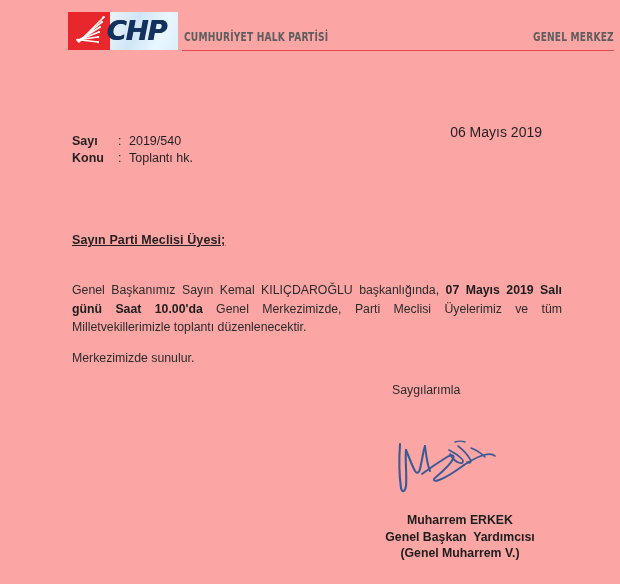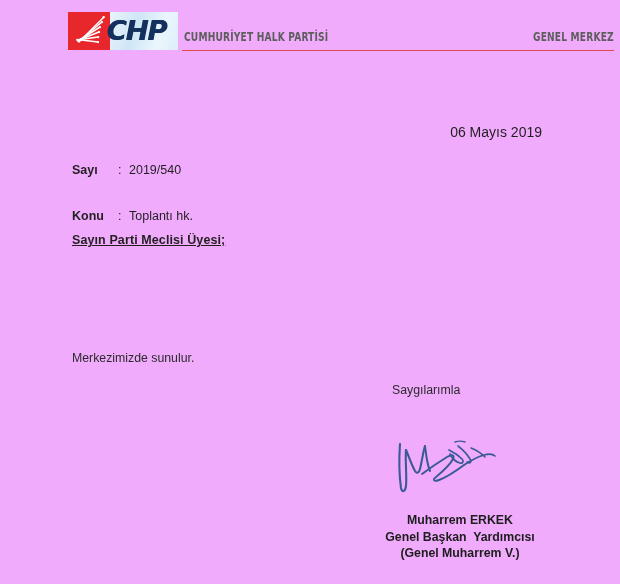--- a/index.html
+++ b/index.html
@@ -12,21 +12,21 @@
     height: 584px;
     position: relative;
     font-family: "Liberation Sans", sans-serif;
     color: #231f20;
     overflow: hidden;
   }
 
   .page {
     position: absolute;
     inset: 0;
-    background: #f0abfc;
+    background: #fca5a5;
   }
 
   
   .letterhead {
     position: absolute;
     left: 0;
     top: 0;
     width: 620px;
     height: 62px;
   }
@@ -120,21 +120,20 @@
   .meta {
     position: absolute;
     left: 72px;
     top: 133px;
     font-size: 12.5px;
     line-height: 17px;
   }
   .meta-row {
     display: flex;
     white-space: nowrap;
-    margin-top: 29px;
   }
   .meta-label {
     font-weight: bold;
     width: 46px;
     display: inline-block;
   }
   .meta-colon {
     width: 11px;
     display: inline-block;
   }
@@ -260,20 +259,21 @@
       <span class="meta-label">Konu</span>
       <span class="meta-colon">:</span>
       <span class="meta-value">Toplantı hk.</span>
     </div>
   </div>
 
   <div class="doc-date">06 Mayıs 2019</div>
 
   <div class="salutation">Sayın Parti Meclisi Üyesi;</div>
 
+  <p class="body-par"><span>Genel Başkanımız Sayın Kemal KILIÇDAROĞLU başkanlığında, </span><b>07 Mayıs 2019 Salı günü Saat 10.00'da</b><span> Genel Merkezimizde, Parti Meclisi Üyelerimiz ve tüm Milletvekillerimizle toplantı düzenlenecektir.</span></p>
 
   <div class="closing-note">Merkezimizde sunulur.</div>
   <div class="regards">Saygılarımla</div>
 
   <div class="signature">
     <svg viewBox="0 0 110 72">
       <g fill="none" stroke="#3a5a96" stroke-linecap="round" stroke-linejoin="round">
         <path d="M8 20 C7 34, 7 50, 9 64 C10 69, 13 68, 14 62 C15 52, 13 36, 14 26" stroke-width="2.1"></path>
         <path d="M14 26 C17 33, 20 42, 23 47 C25 50, 27 49, 28 45 C30 37, 31 28, 33 22" stroke-width="2.1"></path>
         <path d="M33 22 C34 30, 35 40, 38 47" stroke-width="2"></path>

